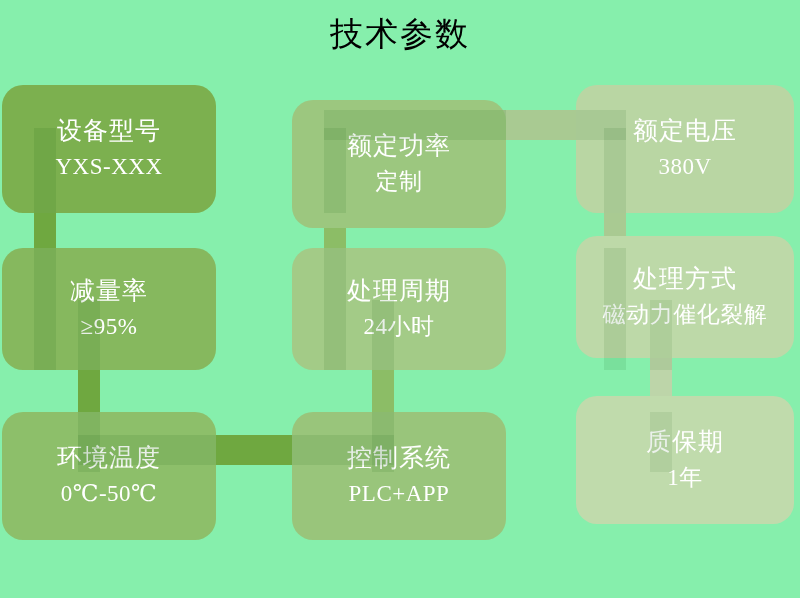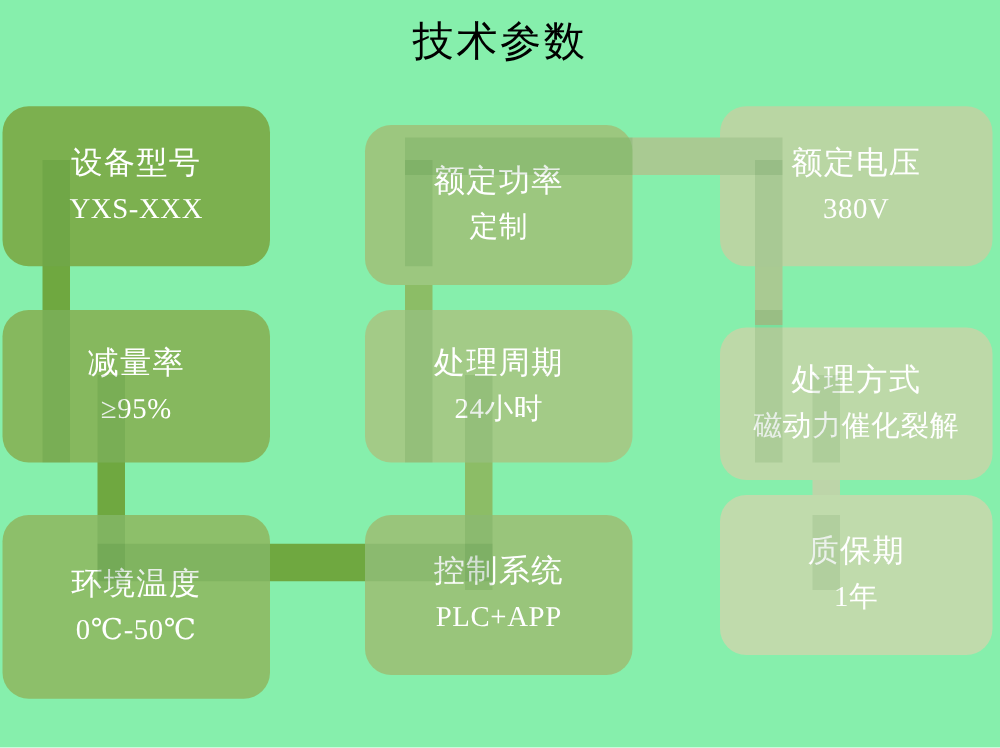--- a/index.html
+++ b/index.html
@@ -122,26 +122,26 @@
   <div class="card" style="left:2px; top:248px; width:214px; height:122px; background:#86b85e;">
     <div class="c-title">减量率</div>
     <div class="c-value">≥95%</div>
   </div>
 
   <div class="card" style="left:292px; top:248px; width:214px; height:122px; background:#a3cb87;">
     <div class="c-title">处理周期</div>
     <div class="c-value">24小时</div>
   </div>
 
-  <div class="card" style="left:576px; top:262px; width:218px; height:122px; background:#bdd9a8;">
+  <div class="card" style="left:576px; top:236px; width:218px; height:122px; background:#bdd9a8;">
     <div class="c-title">处理方式</div>
     <div class="c-value">磁动力催化裂解</div>
   </div>
 
-  <div class="card" style="left:2px; top:412px; width:214px; height:147px; background:#8dbf6a;">
+  <div class="card" style="left:2px; top:412px; width:214px; height:128px; background:#8dbf6a;">
     <div class="c-title">环境温度</div>
     <div class="c-value">0℃-50℃</div>
   </div>
 
   <div class="card" style="left:292px; top:412px; width:214px; height:128px; background:#99c57b;">
     <div class="c-title">控制系统</div>
     <div class="c-value">PLC+APP</div>
   </div>
 
   <div class="card" style="left:576px; top:396px; width:218px; height:128px; background:#c0dbac;">

